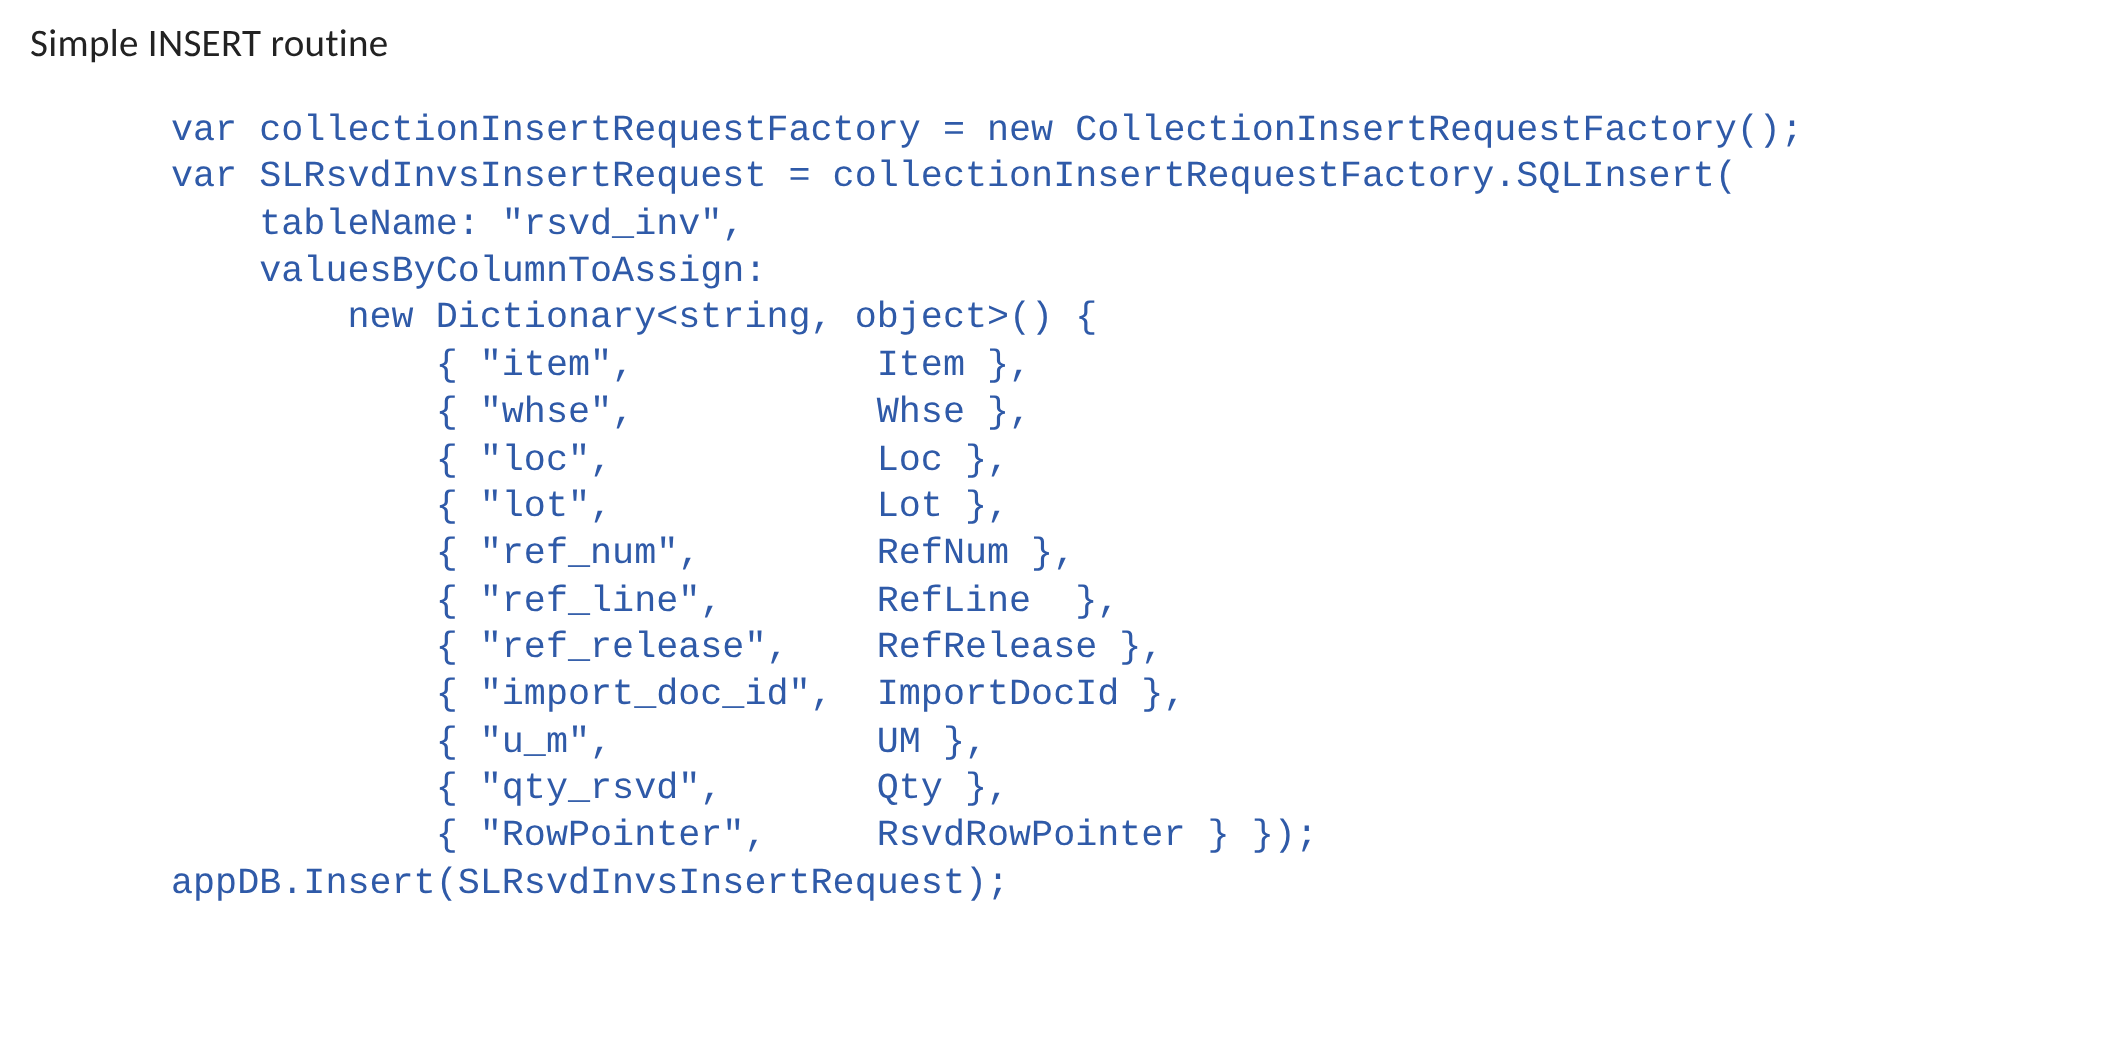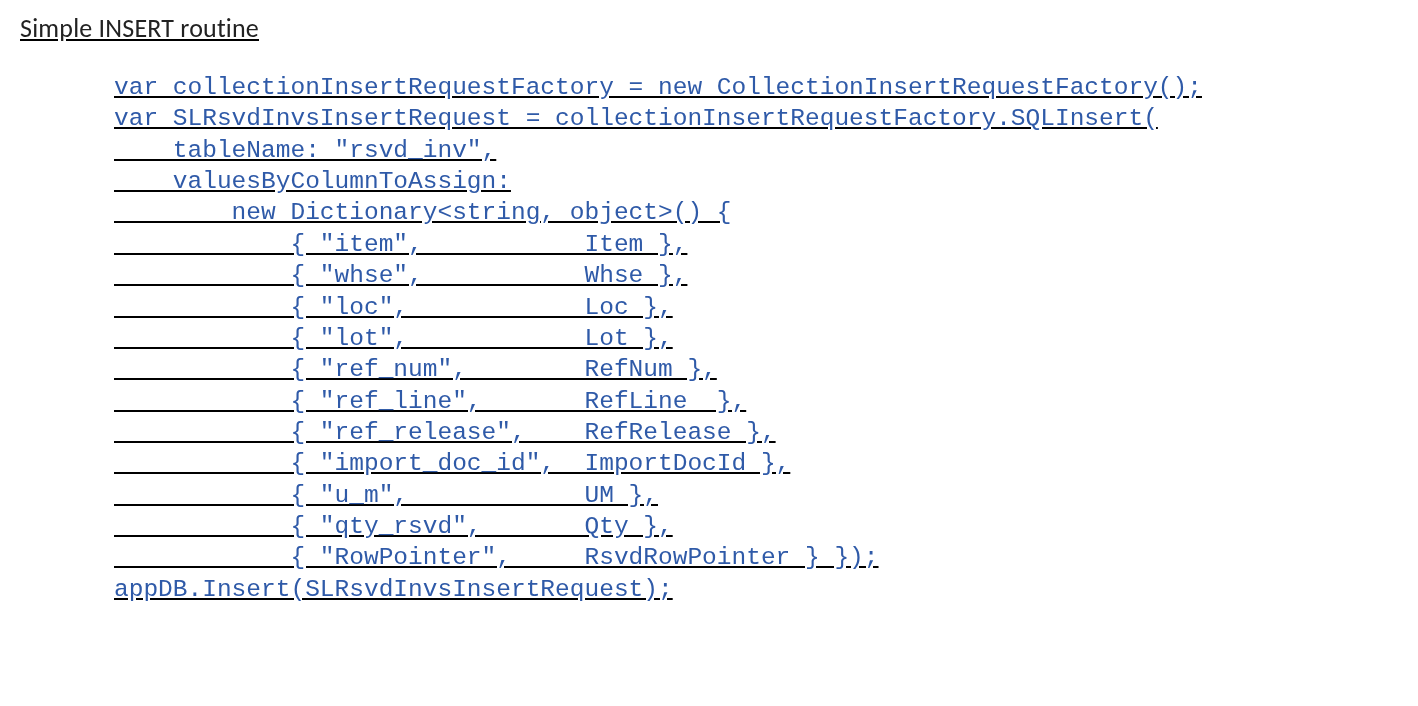--- a/index.html
+++ b/index.html
@@ -5,21 +5,20 @@
   html, body {
     margin: 0;
     padding: 0;
     background: #ffffff;
     width: 1418px;
     height: 706px;
     font-family: "Segoe UI", "Calibri", Arial, sans-serif;
   }
   .page {
     padding: 12px 20px 0 20px;
-    text-decoration: underline;
   }
   .heading {
     font-size: 26px;
     color: #222;
     font-weight: 400;
     margin: 0 0 28px 0;
     letter-spacing: 0.2px;
   }
   pre.code {
     font-family: Consolas, "Courier New", monospace;

